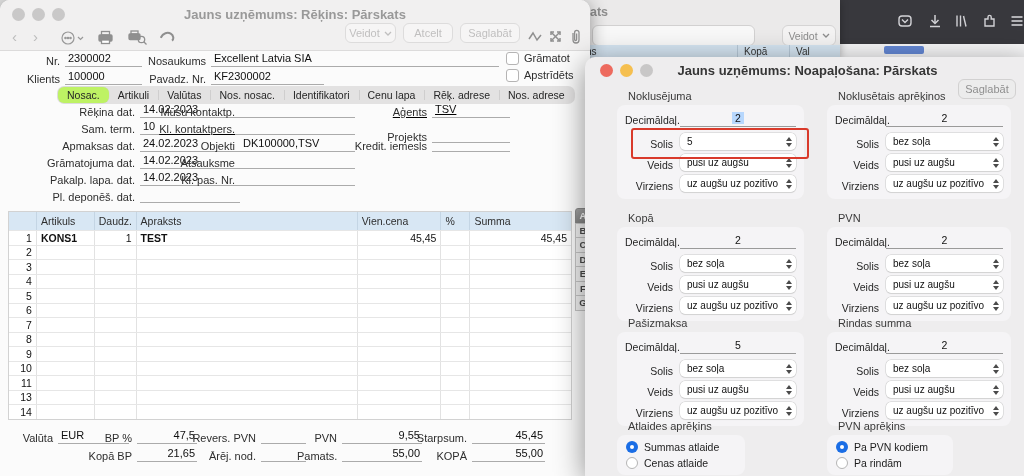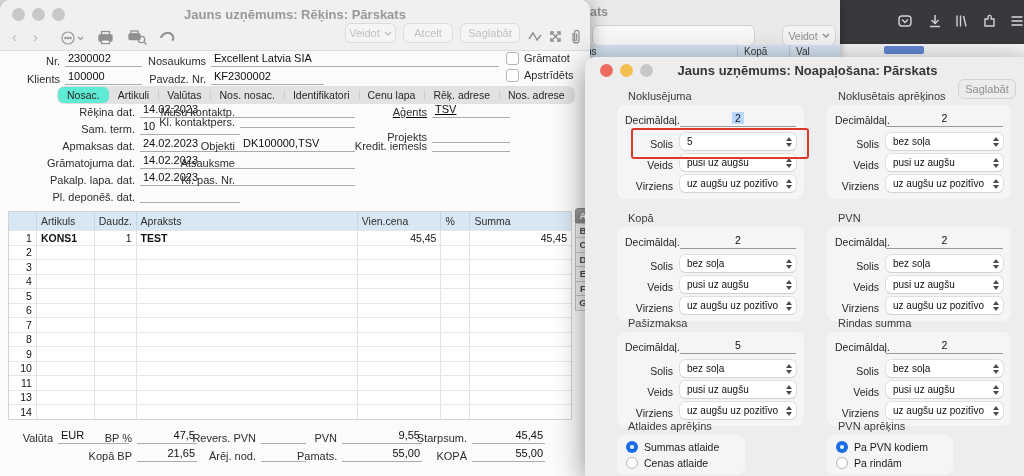--- a/index.html
+++ b/index.html
@@ -42,21 +42,21 @@
   .uf .l{text-align:right;font-size:11px;color:#2d2d2d;padding-right:5px;white-space:nowrap}
   .uf .v{border-bottom:1px solid #ababab;font-size:11px;color:#0f0f0f;padding:0 2px 1px 3px;
          white-space:nowrap;height:13px;box-sizing:content-box}
   .cbrow{position:absolute;display:flex;gap:5px;font-size:11px;color:#2d2d2d}
   .cb{width:11px;height:11px;background:#fff;border:1px solid #b5b4b4;border-radius:3px}
 
   .tabbar{position:absolute;left:57px;top:86px;height:16px;background:#e3e2e2;border-radius:7px;
           display:flex;align-items:stretch;padding:1px}
   .tab{display:flex;align-items:center;padding:0 9px;font-size:10.5px;color:#262626;position:relative}
   .tab + .tab::before{content:"";position:absolute;left:0;top:3px;bottom:3px;width:1px;background:#cfcece}
-  .tab.sel{background:#5eead4;border-radius:6px;box-shadow:0 0 0 .5px #d6d5d5}
+  .tab.sel{background:#bef264;border-radius:6px;box-shadow:0 0 0 .5px #d6d5d5}
   .tab.sel::before,.tab.sel + .tab::before{display:none}
 
   
   .tbl{position:absolute;left:8px;top:211px;width:564px;border:1px solid #d2d2d2;box-sizing:border-box;background:#fff}
   .thead{display:flex;height:18px;background:#d8e7f4;font-size:10.5px;color:#2e2e2e;align-items:center}
   .trow{display:flex;height:13.5px;border-top:1px solid #e6e6e6;font-size:10.5px;color:#111;align-items:center}
   .tc{box-sizing:border-box;padding:0 4px;overflow:hidden;white-space:nowrap;height:100%;display:flex;align-items:center}
   .tc + .tc{border-left:1px solid #e2e2e2}
   .thead .tc + .tc{border-left:1px solid #c4d5e4}
   .c-num{width:27px;justify-content:flex-end}
@@ -293,21 +293,21 @@
         <div class="uf" style="left: 5px; top: 188px;">
           <span class="l" style="width: 130px;">Pl. deponēš. dat.</span>
           <span class="v" style="width: 95px;"></span>
         </div>
       </div>
     <div>
         <div class="uf" style="left: 140px; top: 103px;">
           <span class="l" style="width: 95px;">Mūsu kontaktp.</span>
           <span class="v" style="width: 110px;"></span>
         </div>
-        <div class="uf" style="left: 140px; top: 113px;">
+        <div class="uf" style="left: 140px; top: 120px; text-decoration: underline;">
           <span class="l" style="width: 95px;">Kl. kontaktpers.</span>
           <span class="v" style="width: 110px;"></span>
         </div>
         <div class="uf" style="left: 140px; top: 137px;">
           <span class="l" style="width: 95px;">Objekti</span>
           <span class="v" style="width: 110px;">DK100000,TSV</span>
         </div>
         <div class="uf" style="left: 140px; top: 154px;">
           <span class="l" style="width: 95px;">Atsauksme</span>
           <span class="v" style="width: 110px;"></span>

